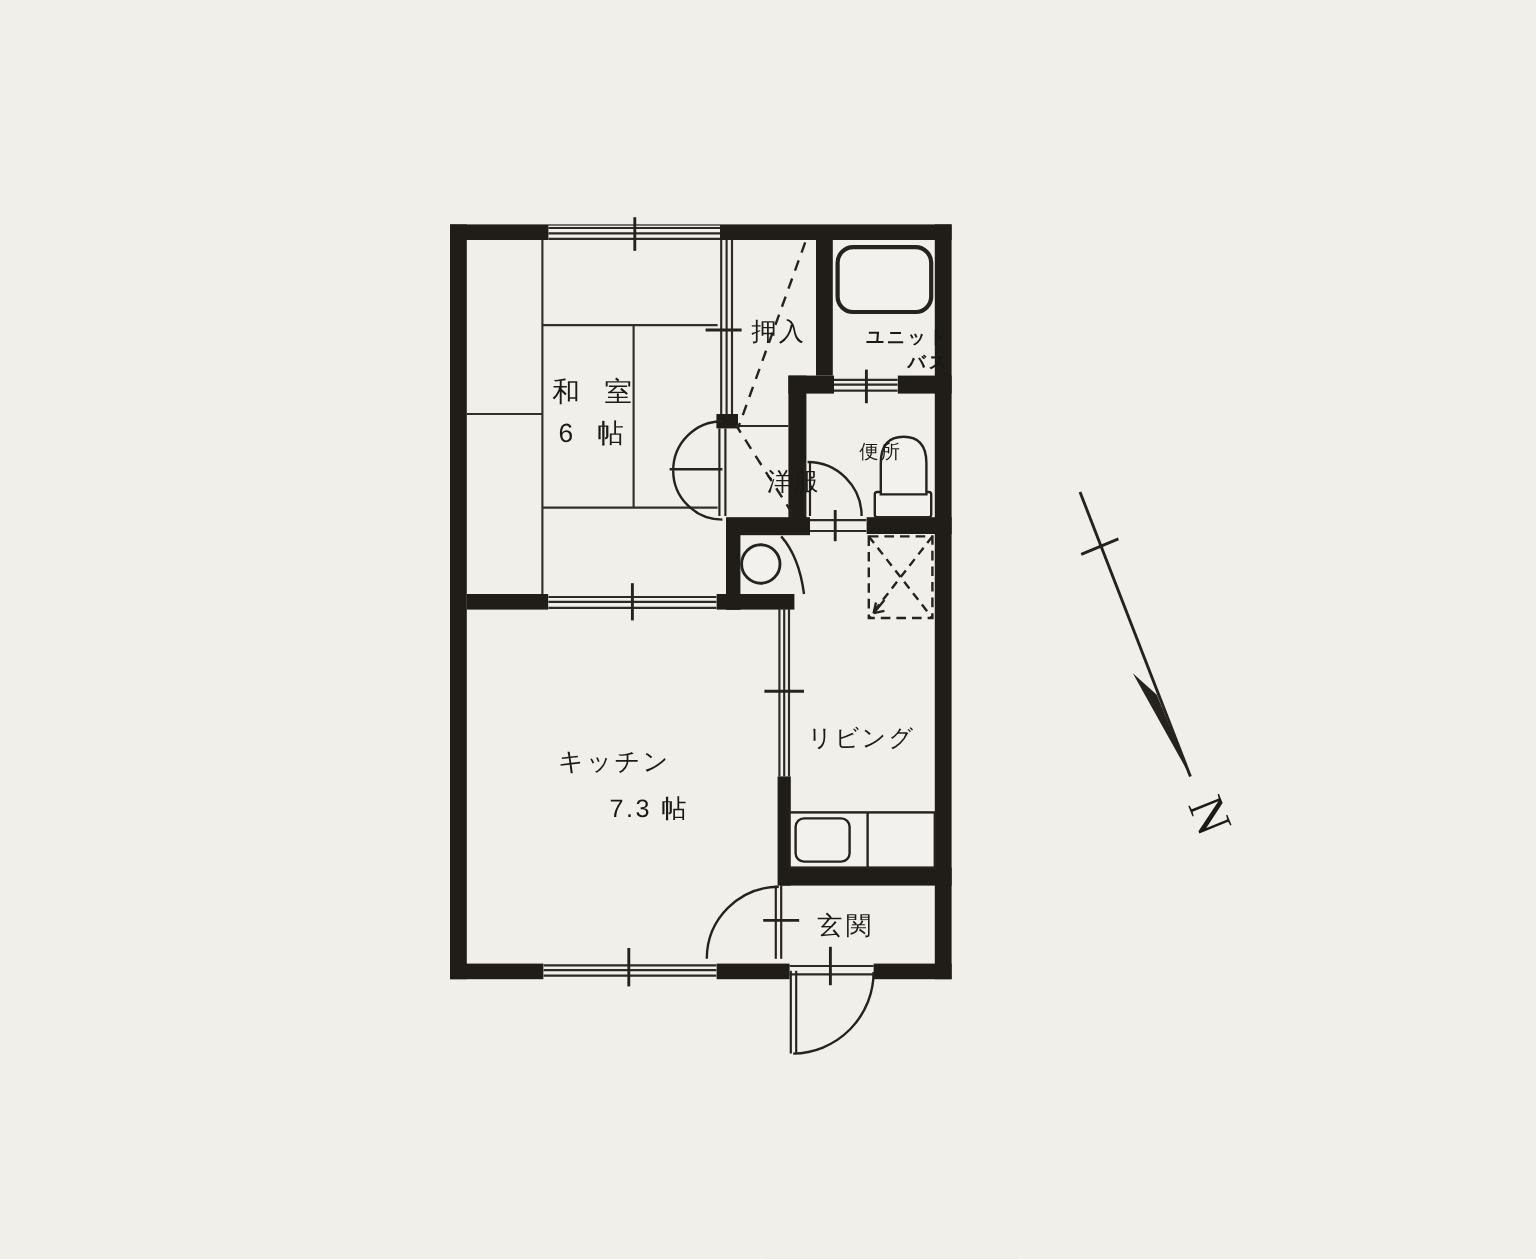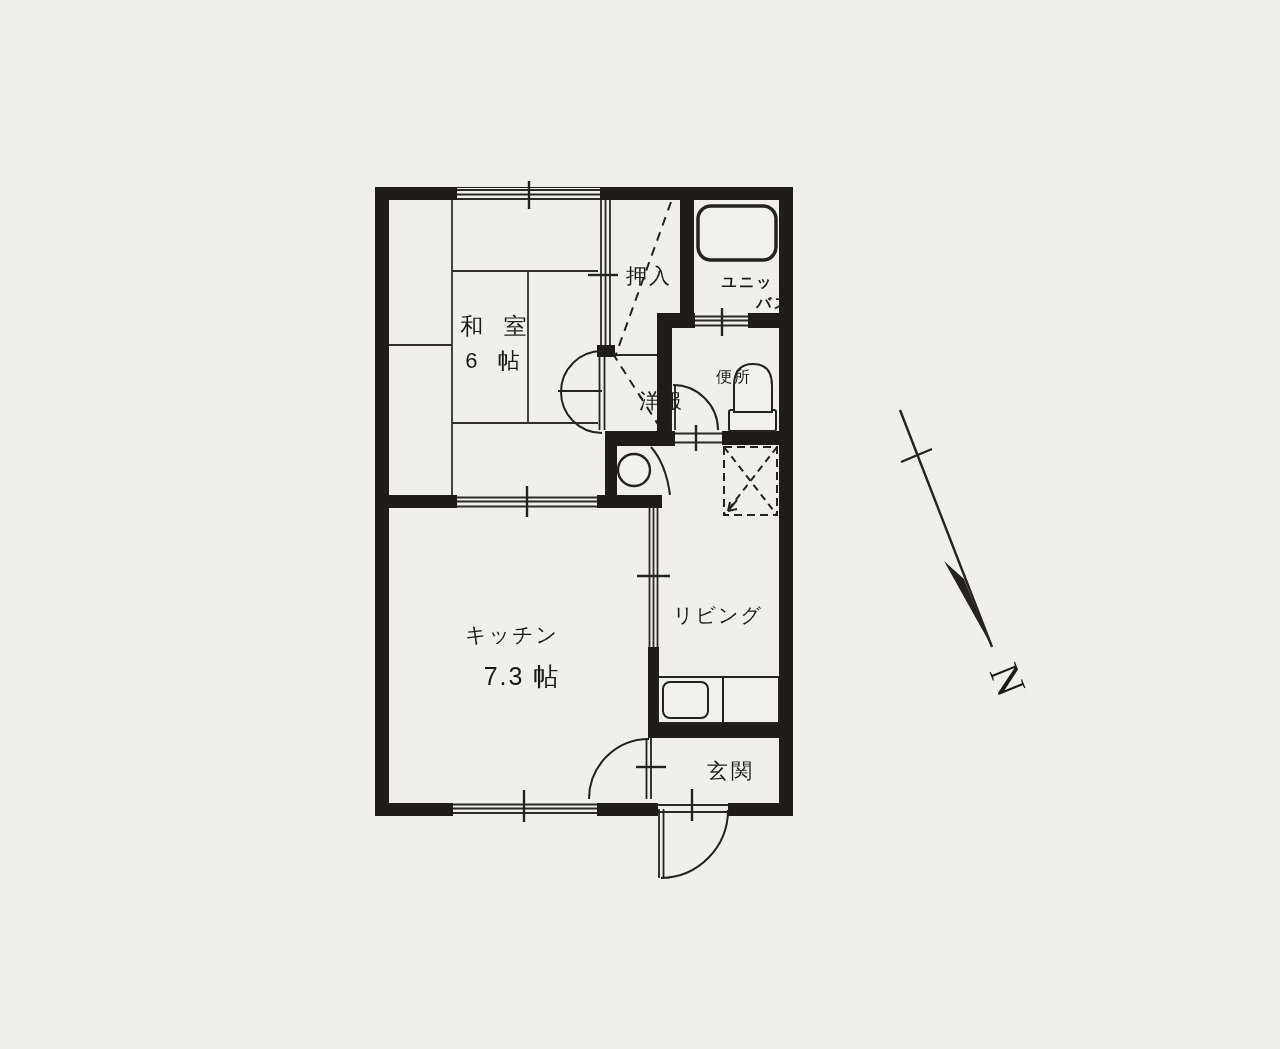--- a/index.html
+++ b/index.html
@@ -15,23 +15,23 @@
     position:absolute;text-align:center;color:#1c1a17;
     font-weight:normal;white-space:nowrap;
   }
   .lbl-washitsu1{left:427px;top:311px;width:140px;font-size:23px;letter-spacing:7px;}
   .lbl-washitsu2{left:426px;top:346px;width:140px;font-size:22px;letter-spacing:7px;}
   .lbl-oshiire{left:599px;top:262px;width:100px;font-size:21px;letter-spacing:2px;}
   .lbl-yofuku{left:583px;top:387px;width:100px;font-size:21px;letter-spacing:1px;text-align:right;}
   .lbl-unitbath{left:681px;top:271px;width:110px;font-size:15px;letter-spacing:2px;line-height:21px;font-weight:bold;text-align:right;}
   .lbl-benjo{left:684px;top:367px;width:100px;font-size:16px;letter-spacing:2px;}
   .lbl-living1{left:432px;top:621px;width:160px;font-size:21px;letter-spacing:2px;}
-  .lbl-living2{left:442px;top:660px;width:160px;font-size:25px;letter-spacing:2px;}
+  .lbl-living2{left:461px;top:660px;width:160px;font-size:21px;letter-spacing:2px;}
   .lbl-kitchen{left:638px;top:602px;width:160px;font-size:20px;letter-spacing:2px;}
-  .lbl-genkan{left:655px;top:757px;width:100px;font-size:21px;letter-spacing:3px;text-align:right;}
+  .lbl-genkan{left:655px;top:757px;width:100px;font-size:21px;letter-spacing:3px;}
   .lbl-north{
     left:972px;top:652px;width:60px;height:60px;font-size:42px;font-weight:normal;
     transform:rotate(68deg);font-family:"Liberation Serif","DejaVu Serif",serif;
   }
 </style>
 </head>
 <body>
 
 <div id="page">
 

